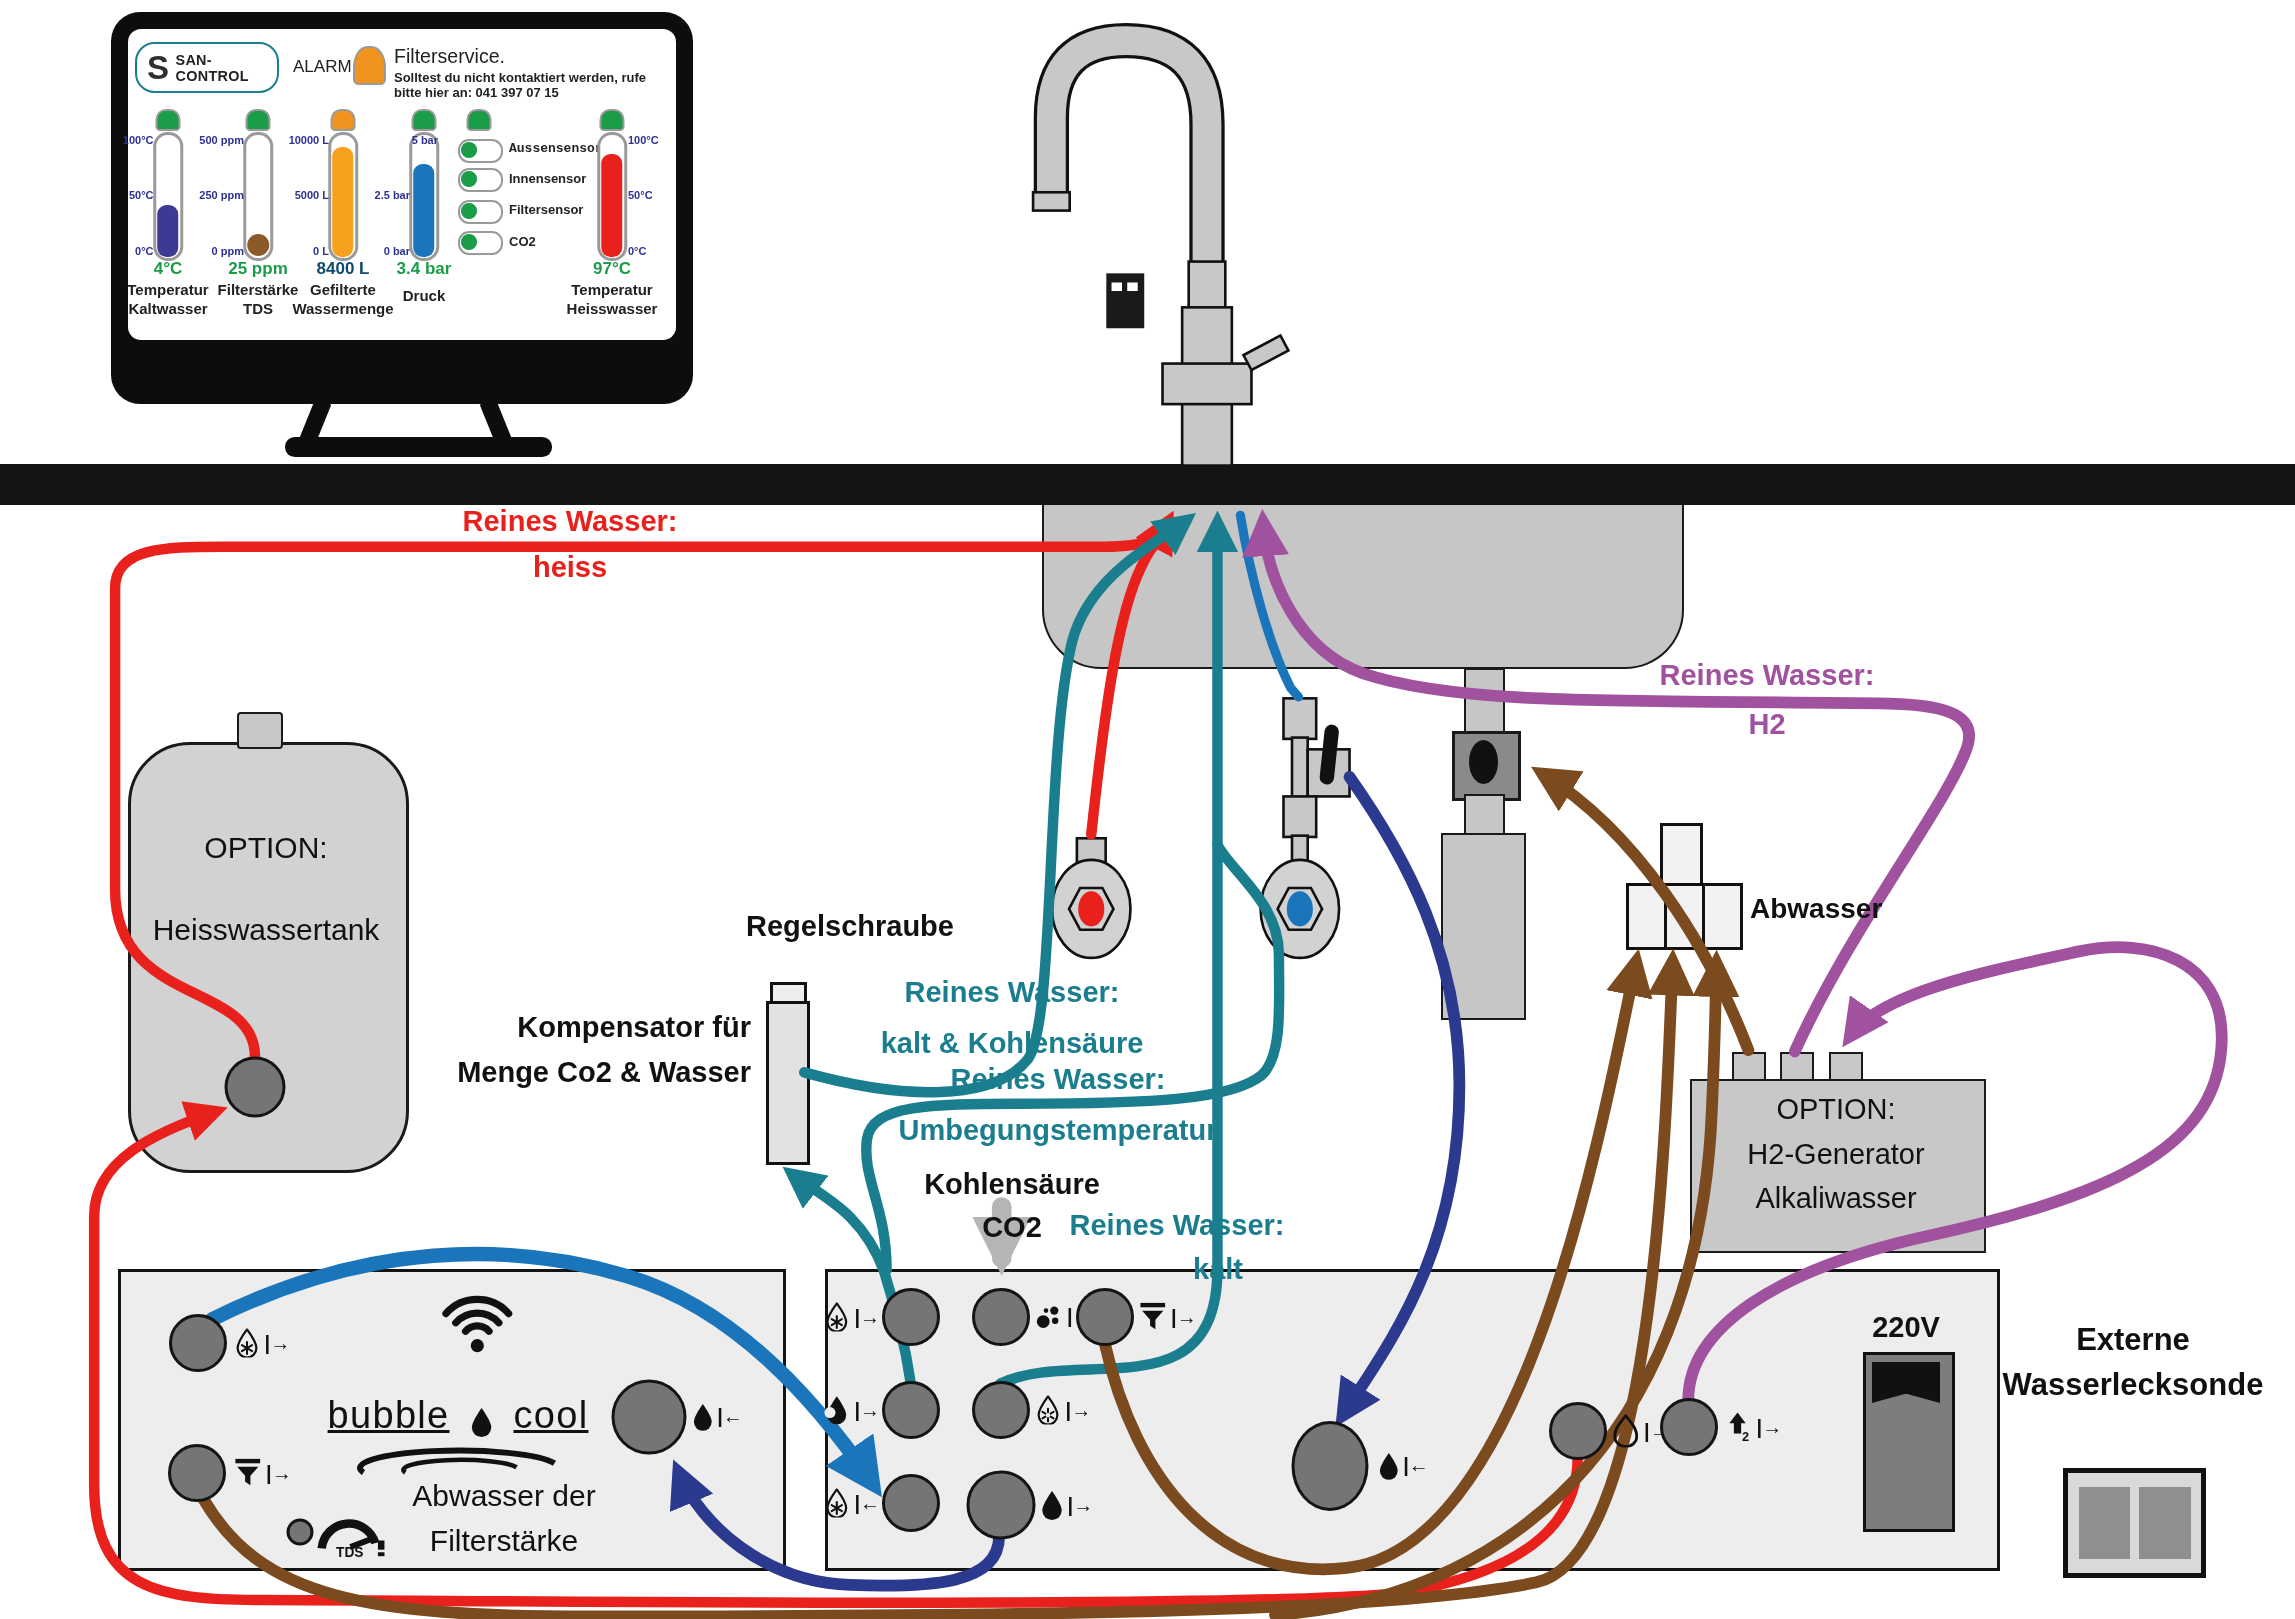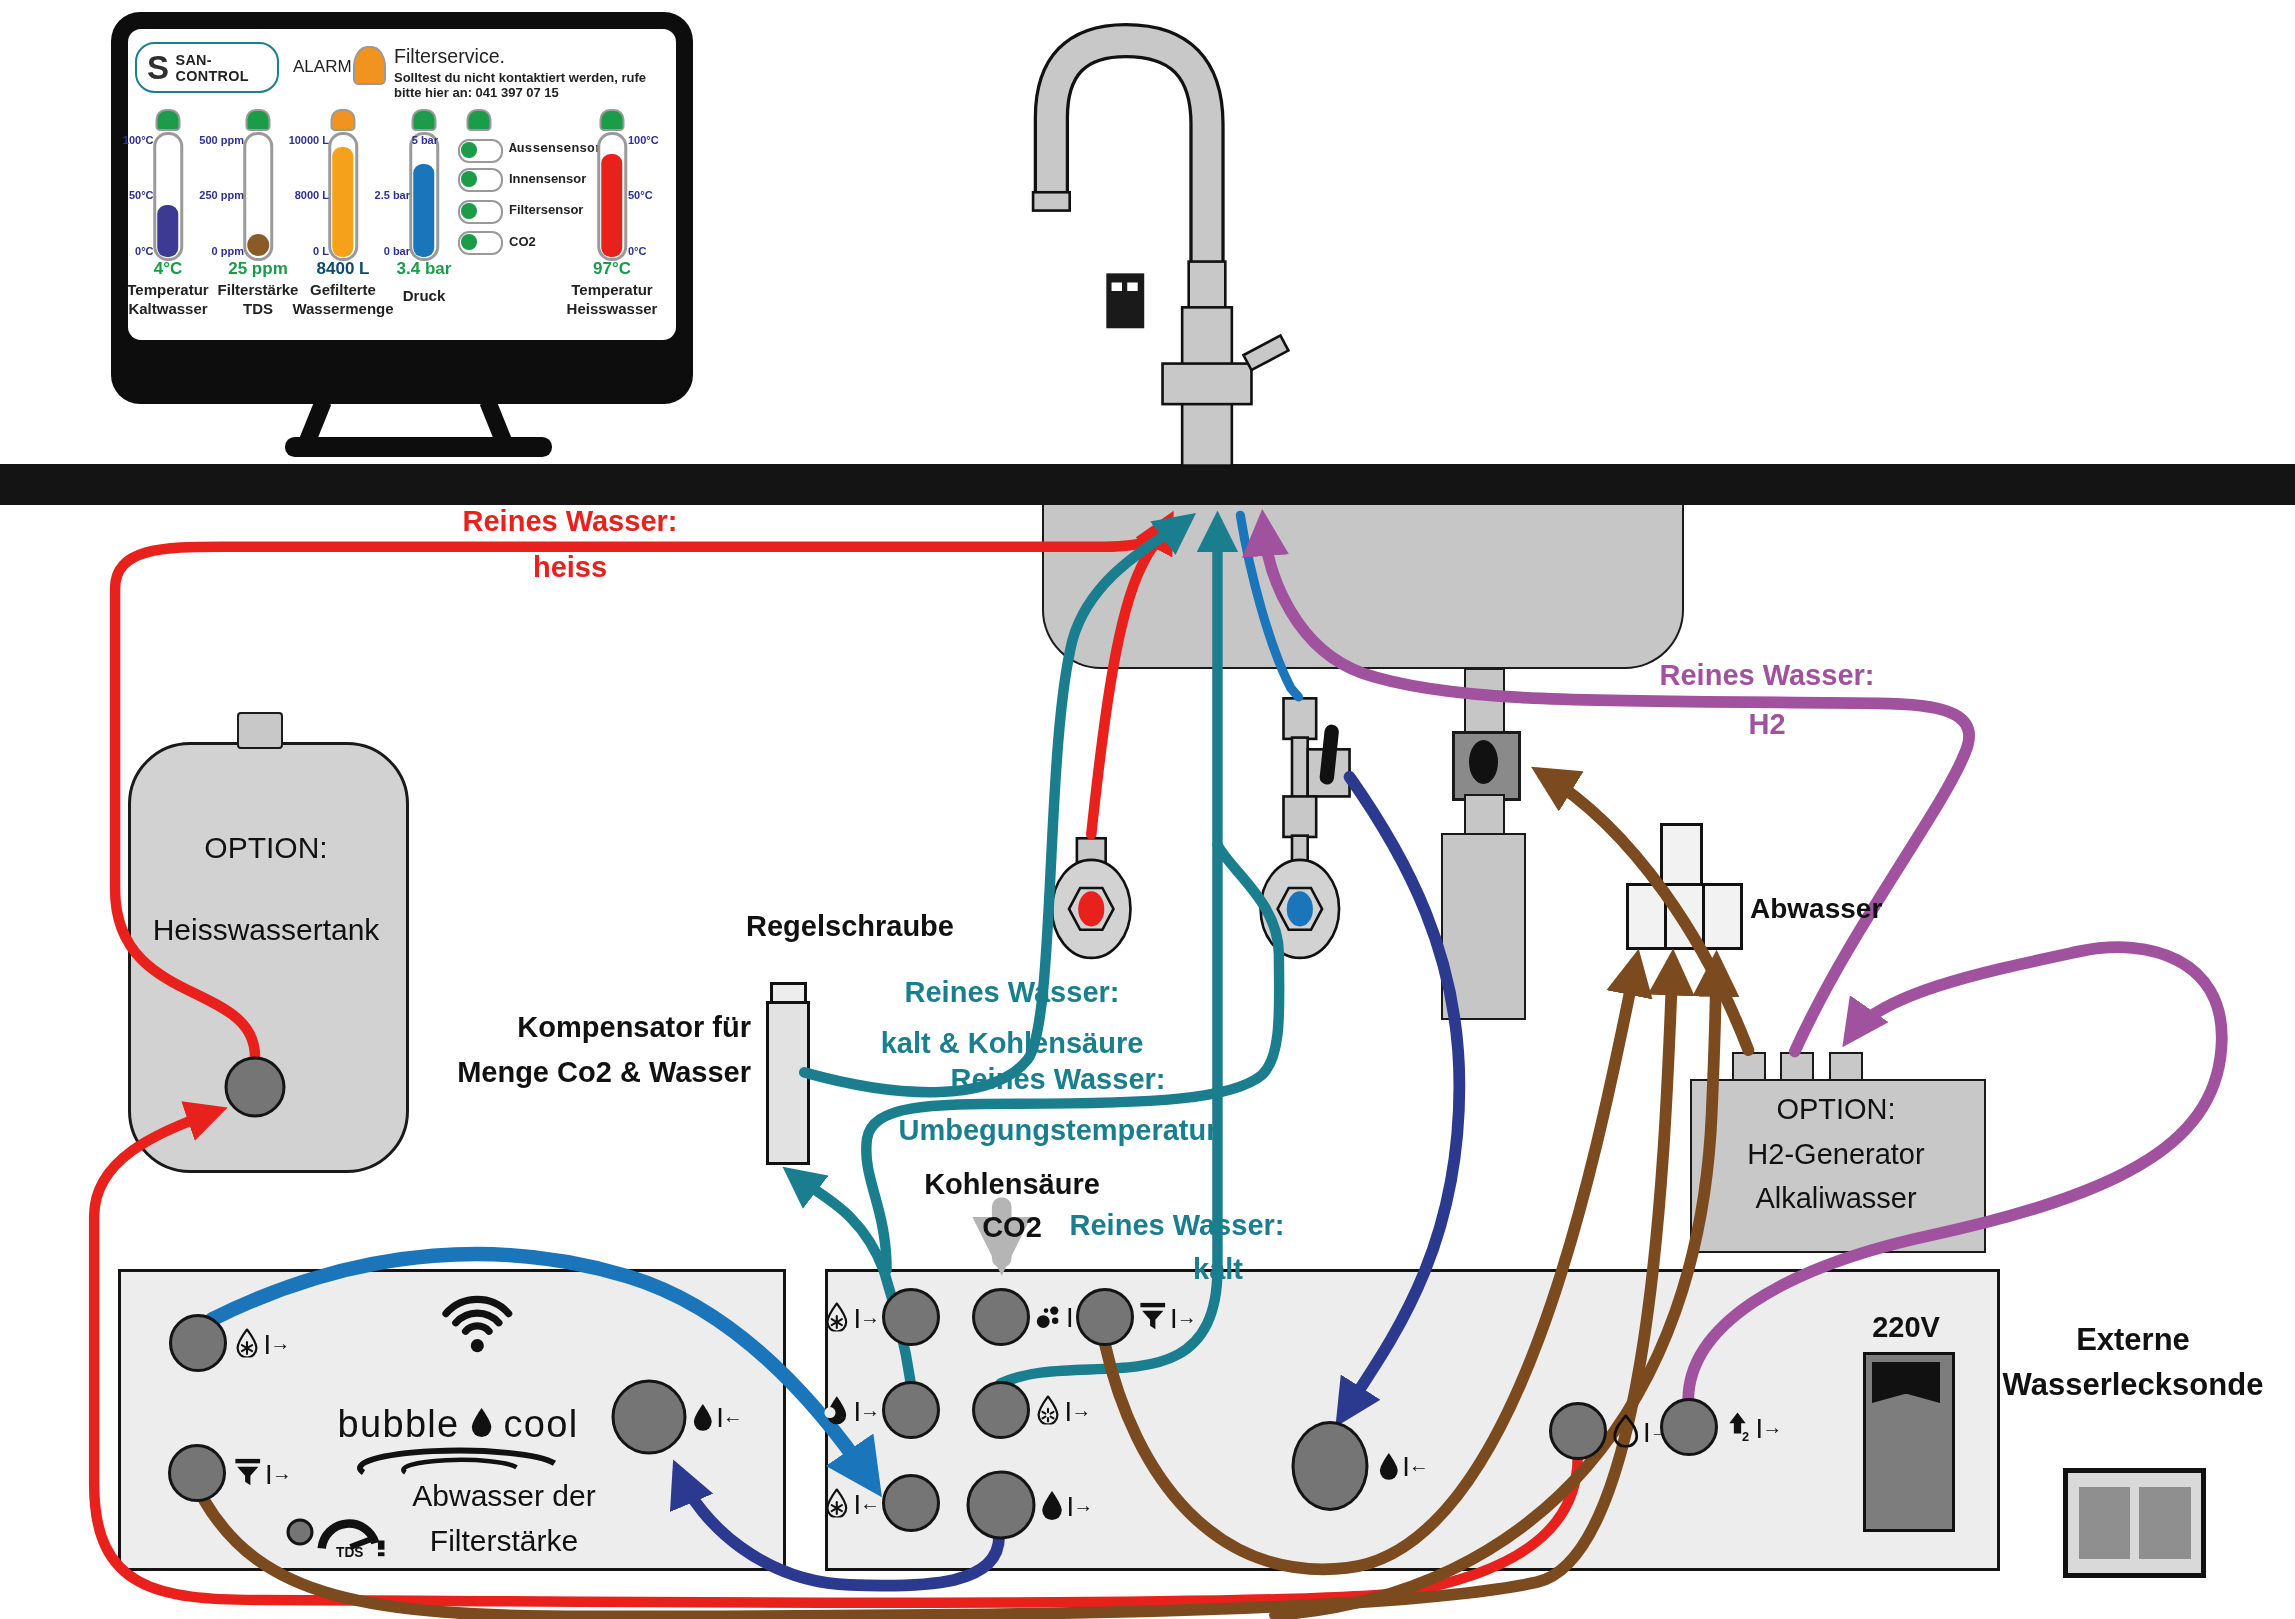--- a/index.html
+++ b/index.html
@@ -77,21 +77,21 @@
     <div class="gscale lbl-r" style="left:116px;top:216px;">0 ppm</div>
     <div class="gval" style="left:130px;top:230px;color:#1a9c49;">25 ppm</div>
     <div class="gcap" style="left:130px;top:252px;">Filterstärke</div>
     <div class="gcap" style="left:130px;top:271px;">TDS</div>
 
     <div class="dome" style="left:215px;top:80px;background:#f0941f;"></div>
     <div class="tube" style="left:215px;top:103px;">
       <div class="fill" style="height:110px;background:#f5a11c;border-radius:9.2px;"></div>
       </div>
     <div class="gscale lbl-r" style="left:201px;top:105px;">10000 L</div>
-    <div class="gscale lbl-r" style="left:201px;top:160px;">8000 L</div>
+    <div class="gscale lbl-r" style="left:201px;top:160px;">5000 L</div>
     <div class="gscale lbl-r" style="left:201px;top:216px;">0 L</div>
     <div class="gval" style="left:215px;top:230px;color:#0c4a6e;text-align:right;">8400 L</div>
     <div class="gcap" style="left:215px;top:252px;">Gefilterte</div>
     <div class="gcap" style="left:215px;top:271px;">Wassermenge</div>
 
     <div class="dome" style="left:296px;top:80px;background:#1a9c49;"></div>
     <div class="tube" style="left:296px;top:103px;">
       <div class="fill" style="height:93px;background:#1b75bb;"></div>
       </div>
     <div class="gscale lbl-r" style="left:282px;top:105px;margin-left:28px;">5 bar</div>
@@ -298,21 +298,21 @@
 
   <div class="comp" style="left:1732px;top:1052px;width:30px;height:29px;background:#c8c8c8;border:2.6px solid #1a1a1a;"></div>
   <div class="comp" style="left:1780px;top:1052px;width:30px;height:29px;background:#c8c8c8;border:2.6px solid #1a1a1a;"></div>
   <div class="comp" style="left:1829px;top:1052px;width:30px;height:29px;background:#c8c8c8;border:2.6px solid #1a1a1a;"></div>
   <div class="comp" style="left:1690px;top:1079px;width:292px;height:170px;background:#c8c8c8;border:2.6px solid #1a1a1a;"></div>
   <div class="lbl" style="left:1836px;top:1093px;font-size:29px;font-weight:500;color:#111;">OPTION:</div>
   <div class="lbl" style="left:1836px;top:1138px;font-size:29px;font-weight:500;color:#111;">H2-Generator</div>
   <div class="lbl" style="left:1836px;top:1182px;font-size:29px;font-weight:500;color:#111;">Alkaliwasser</div>
 
   <div class="box" style="left:118px;top:1269px;width:662px;height:296px;"></div>
-  <div class="abs" style="left:458px;top:1385px;transform:translateX(-50%);display:flex;align-items:flex-end;gap:11px;z-index:3;font-size:38px;font-weight:500;letter-spacing:1.3px;color:#111;">
+  <div class="abs" style="left:458px;top:1385px;transform:translateX(-50%);display:flex;align-items:center;gap:21px;z-index:3;font-size:38px;font-weight:500;letter-spacing:1.3px;color:#111;text-decoration:underline;">
     <span>bubble</span>
     <span style="margin-top:18.3px;"><svg width="22" height="30" viewBox="0 0 24 34">
           <path d="M12,1 C12,1 1,16 1,23 a11,11 0 0 0 22,0 C23,16 12,1 12,1 Z" fill="#111"></path>
         </svg></span>
     <span>cool</span>
   </div>
   <div class="lbl" style="left:504px;top:1479px;font-size:30px;font-weight:500;color:#111;">Abwasser der</div>
   <div class="lbl" style="left:504px;top:1524px;font-size:30px;font-weight:500;color:#111;">Filterstärke</div>
   <div class="port" style="left:198px;top:1343px;width:52px;height:52px;"></div>
   <div class="picon" style="left:234px;top:1343px;transform:translate(0,-50%);">

